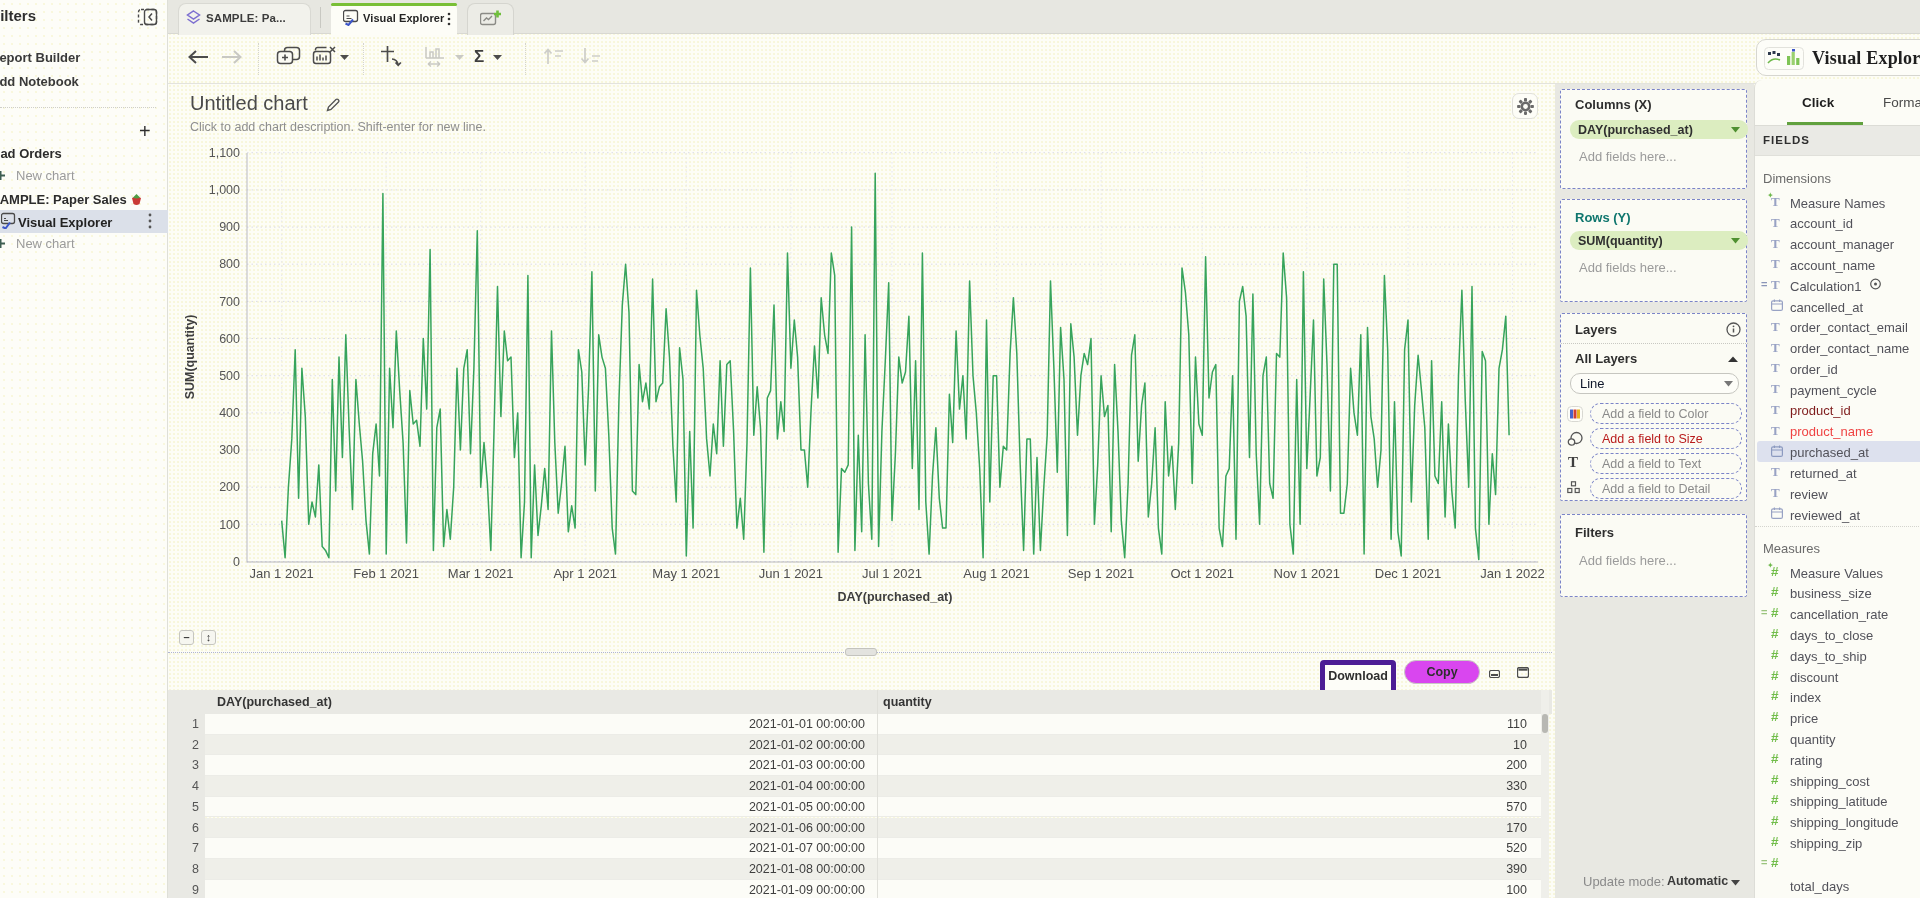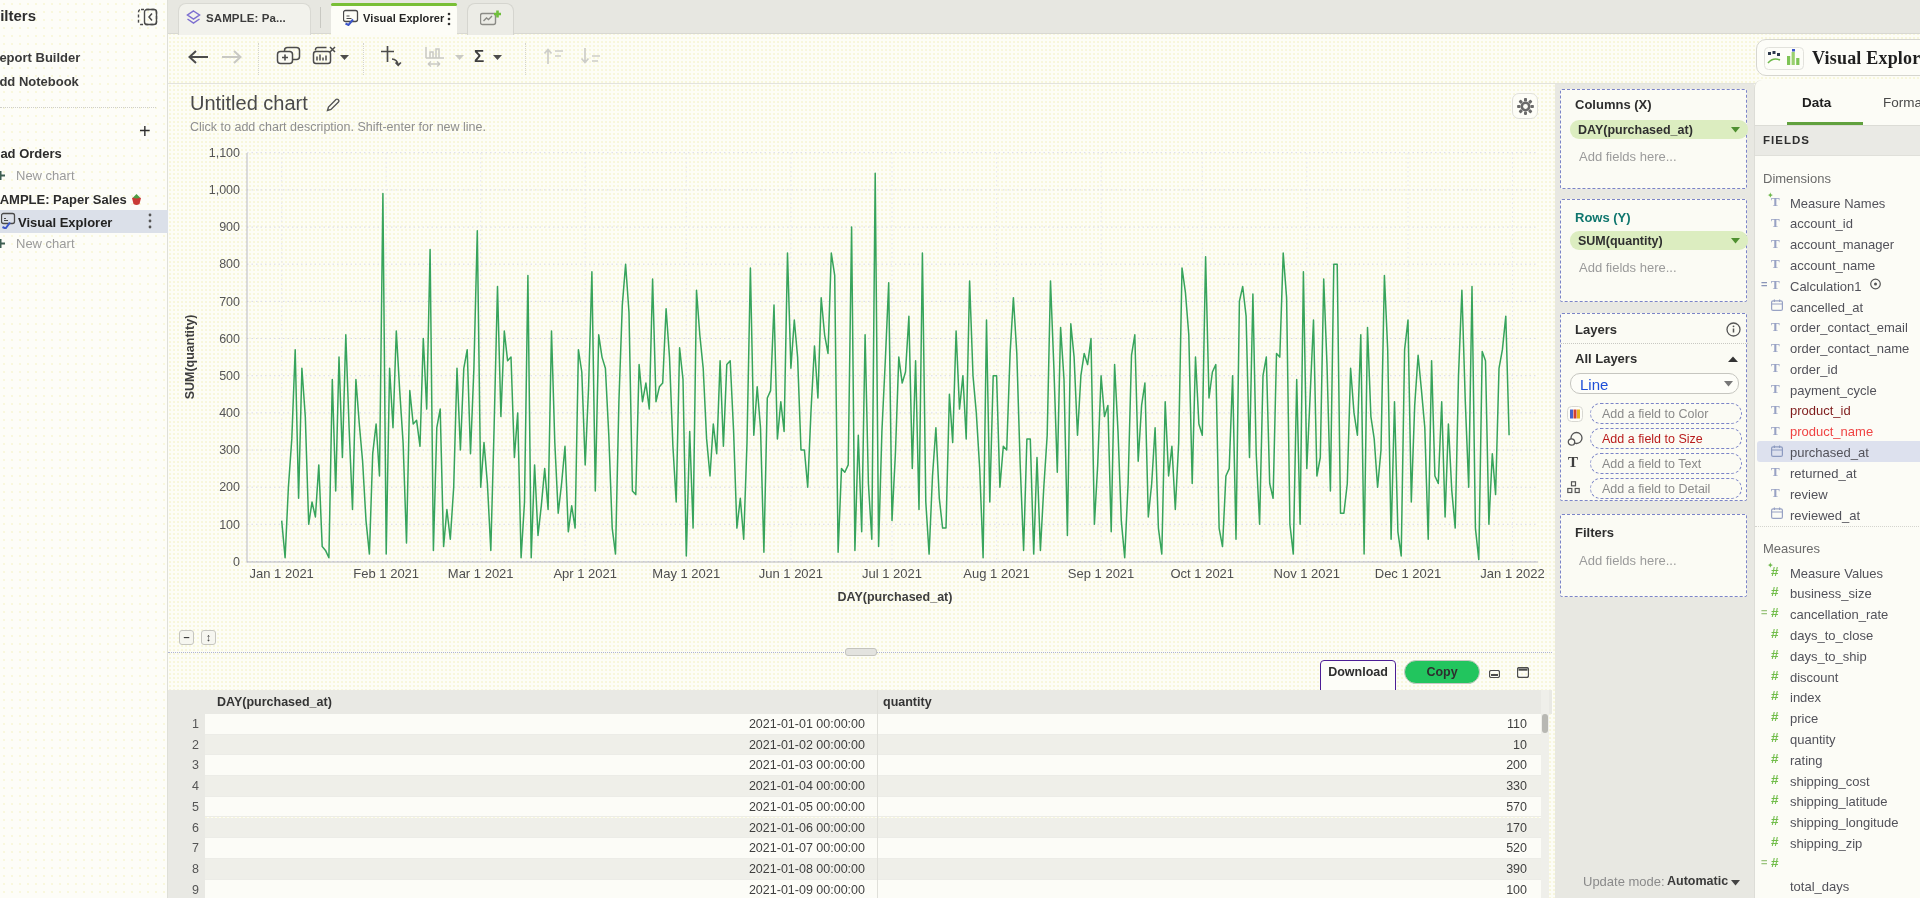--- a/index.html
+++ b/index.html
@@ -239,22 +239,22 @@
 <text x="727" y="517" text-anchor="middle" font-size="12.5" font-weight="bold" fill="#3e3e3e">DAY(purchased_at)</text>
 <text x="26" y="273" text-anchor="middle" font-size="12.5" font-weight="bold" fill="#3e3e3e" transform="rotate(-90 26 273)">SUM(quantity)</text>
 </svg>
     </div>
     <div class="abs" style="left:11px;top:546px;width:15px;height:15px;border:1px solid #c6c6c0;border-radius:3px;background:#f6f6f0;font-size:11px;line-height:13px;text-align:center;color:#3a3a3a;font-weight:bold">–</div>
     <div class="abs" style="left:33px;top:546px;width:15px;height:15px;border:1px solid #c6c6c0;border-radius:3px;background:#f6f6f0;font-size:11px;line-height:13px;text-align:center;color:#3a3a3a;font-weight:bold">↕</div>
   </div>
 <div class="abs" style="left:168px;top:652px;width:1384px;border-top:1px dotted #b0b5d2"></div>
 <div class="abs" style="left:845px;top:648px;width:32px;height:8px;background:#e3e3df;border:1px solid #c3c3be;border-radius:3px"></div>
 <div class="abs" style="left:168px;top:652px;width:1384px;height:246px;">
-    <div class="abs" style="left:1152px;top:8px;width:76px;height:42px;border:1px solid #4c1d95;border-radius:4px;background:#fdfdf8;font-size:12.5px;font-weight:bold;color:#2e2e2e;text-align:center;line-height:22px">Download</div>
-    <div class="abs" style="left:1236px;top:8px;width:76px;height:24px;border:1px solid #c9c9c3;border-radius:12px;background:#22c55e;font-size:12.5px;font-weight:bold;color:#2e2e2e;text-align:center;line-height:22px">Copy</div>
+    <div class="abs" style="left:1152px;top:8px;width:76px;height:42px;border:5px solid #4c1d95;border-radius:4px;background:#fdfdf8;font-size:12.5px;font-weight:bold;color:#2e2e2e;text-align:center;line-height:22px">Download</div>
+    <div class="abs" style="left:1236px;top:8px;width:76px;height:24px;border:1px solid #c9c9c3;border-radius:12px;background:#d946ef;font-size:12.5px;font-weight:bold;color:#2e2e2e;text-align:center;line-height:22px">Copy</div>
     <div class="abs" style="left:1321px;top:18px">
       <svg width="11" height="8">
         <rect x="0.5" y="0.5" width="10" height="7" rx="1.8" fill="none" stroke="#4c4c4c" stroke-width="1.2"></rect>
         <rect x="2" y="4" width="7" height="2" fill="#4c4c4c"></rect>
       </svg>
     </div>
     <div class="abs" style="left:1349px;top:15px">
       <svg width="12" height="11">
         <rect x="0.5" y="0.5" width="11" height="10" rx="2" fill="none" stroke="#4c4c4c" stroke-width="1.3"></rect>
         <rect x="1.5" y="1.5" width="9" height="2.2" fill="#4c4c4c"></rect>
@@ -337,21 +337,21 @@
         </svg>
       </div>
       <div class="abs" style="left:0;top:29px;width:187px;border-top:1px dotted #c8c8c2"></div>
       <div class="abs" style="left:14px;top:37px;font-size:13px;font-weight:bold;color:#2e2e2e">All Layers</div>
       <div class="abs" style="left:167px;top:42px">
         <svg width="10" height="7">
           <path d="M0 6 L5 0.5 L10 6 Z" fill="#333"></path>
         </svg>
       </div>
       <div class="abs" style="left:9px;top:59px;width:169px;height:21px;background:#fdfdf8;border:1px solid #c6c6c0;border-radius:10px"></div>
-      <div class="abs" style="left:19px;top:62px;font-size:15px;color:#1d4ed8">Line</div>
+      <div class="abs" style="left:19px;top:62px;font-size:13px;color:#0f172a">Line</div>
       <div class="abs" style="left:163px;top:67px">
         <svg width="9" height="6">
           <path d="M0 0 L4.5 5.5 L9 0 Z" fill="#777"></path>
         </svg>
       </div>
       <div class="abs" style="left:6px;top:92px">
         <svg width="16" height="16">
           <rect x="0.5" y="0.5" width="15" height="15" rx="4" fill="#fdfdf8" stroke="#d8d8d2"></rect>
           <rect x="3" y="3.5" width="3" height="9" fill="#4a62c9"></rect>
           <rect x="6.5" y="3.5" width="3" height="9" fill="#d23f31"></rect>
@@ -406,21 +406,21 @@
             <rect x="23" y="9" width="3.2" height="9" fill="#7fc456"></rect>
             <rect x="27.6" y="5" width="3.2" height="13" fill="#9ad06f"></rect>
             <rect x="32.2" y="11" width="3.2" height="7" fill="#7fc456"></rect>
             <rect x="28" y="2" width="3" height="2.5" fill="#3c56c9"></rect>
           </g>
         </svg>
       </div>
       <div class="abs" style="left:55px;top:8px;font-size:18px;color:#1f1f1f;font-family:'Liberation Serif',serif;font-weight:bold;letter-spacing:.2px;white-space:nowrap">Visual Explorer</div>
     </div>
     <div class="abs" style="left:0;top:46px;width:166px;height:818px;background:#fcfcf6;border-left:1px solid #ddddd7;border-radius:8px 0 0 0;overflow:hidden">
-      <div class="abs" style="left:47px;top:15px;font-size:13.5px;font-weight:bold;color:#1e1e1e">Data</div>
+      <div class="abs" style="left:47px;top:15px;font-size:13.5px;font-weight:bold;color:#1e1e1e">Click</div>
       <div class="abs" style="left:128px;top:15px;font-size:13.5px;color:#4a4a4a">Format</div>
       <div class="abs" style="left:32px;top:42px;width:76px;height:3px;background:#61a13e"></div>
       <div class="abs" style="left:0;top:45px;width:166px;height:31px;background:#eaeae5;border-top:1px solid #dcdcd6;border-bottom:1px solid #e0e0da"></div>
       <div class="abs" style="left:8px;top:54px;font-size:11.5px;font-weight:bold;color:#2f2f2f;letter-spacing:1px">FIELDS</div>
       <div class="abs" style="left:8px;top:91px;font-size:13px;color:#6b6b6b">Dimensions</div>
       <div class="abs" style="left:16px;top:114.0px;font-size:13px;font-family:'Liberation Serif',serif;font-weight:bold;color:#98a2c4">T</div>
       <div class="abs" style="left:12px;top:110.5px;font-size:8px;color:#6db84a">✦</div>
       <div class="abs" style="left:35px;top:115.5px;font-size:13px;color:#52525a;white-space:nowrap">Measure Names</div>
       <div class="abs" style="left:16px;top:134.8px;font-size:13px;font-family:'Liberation Serif',serif;font-weight:bold;color:#98a2c4">T</div>
       <div class="abs" style="left:35px;top:136.3px;font-size:13px;color:#52525a;white-space:nowrap">account_id</div>

